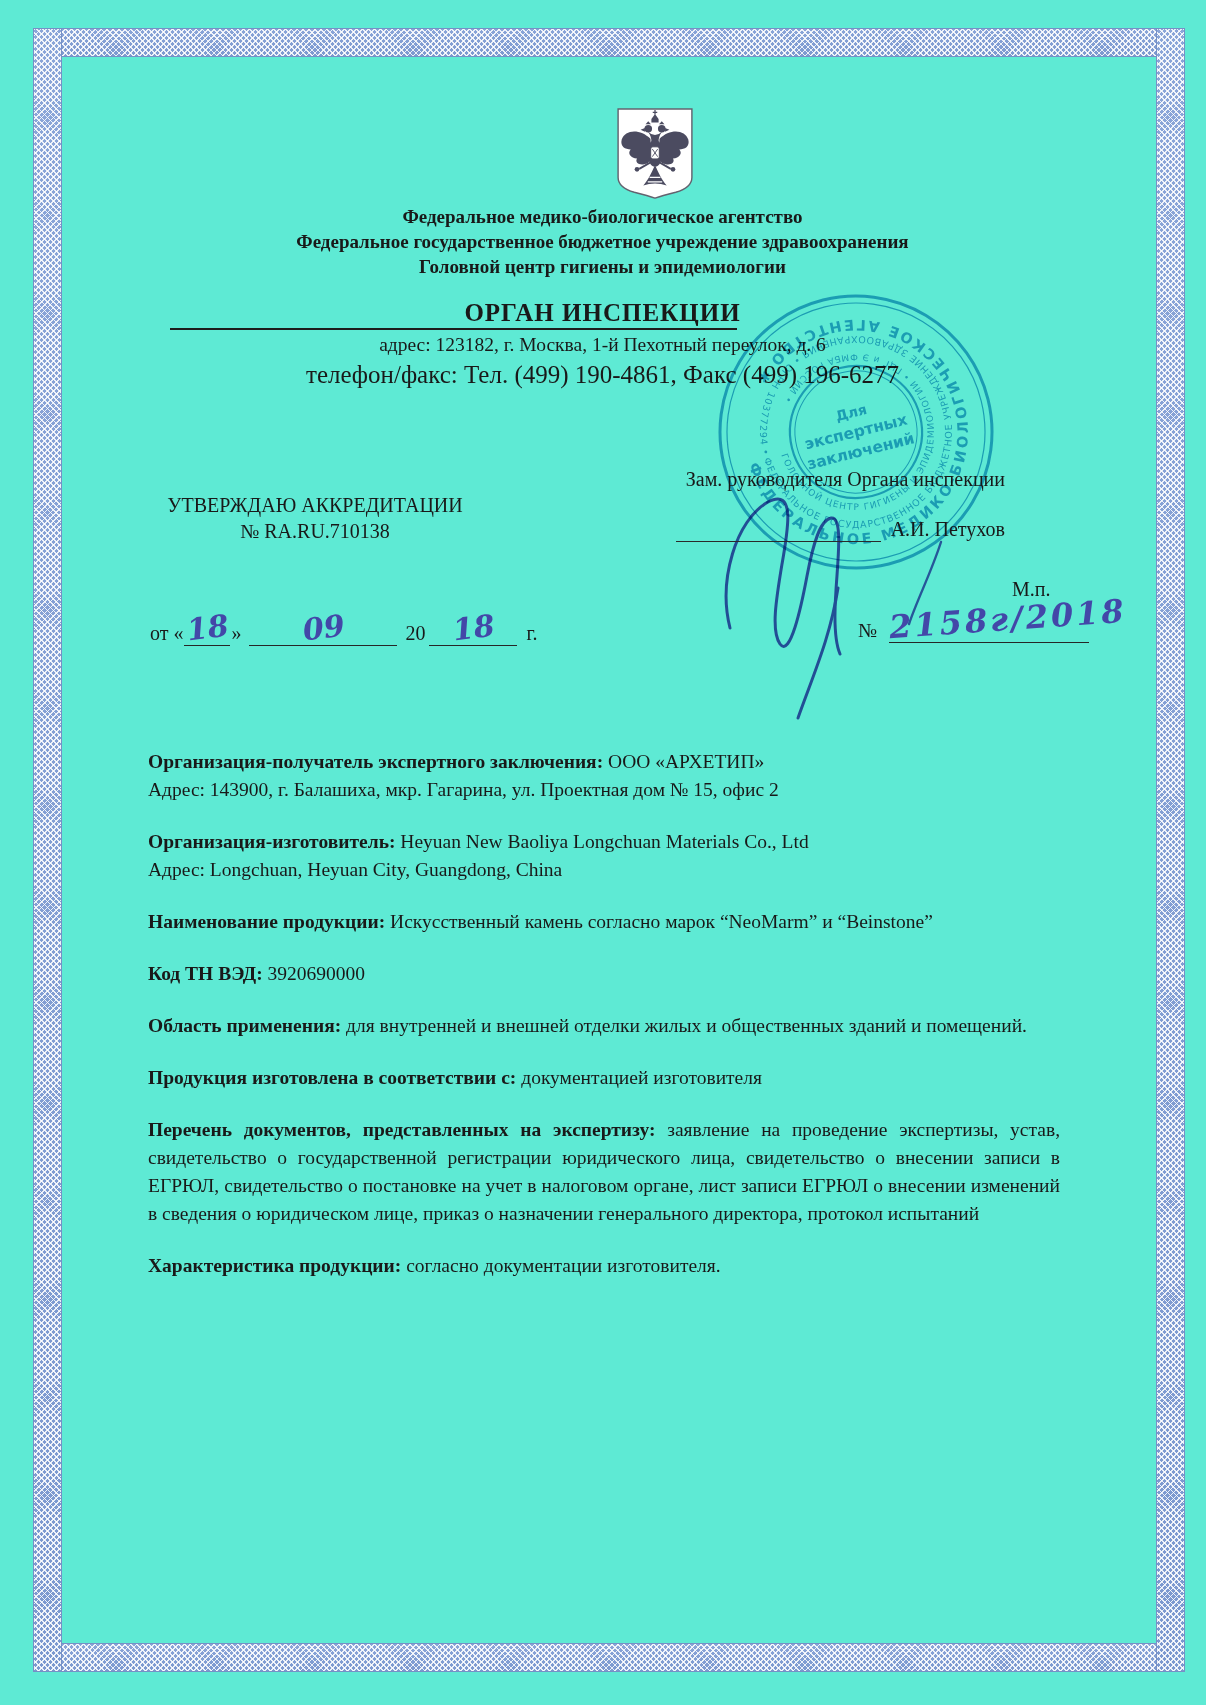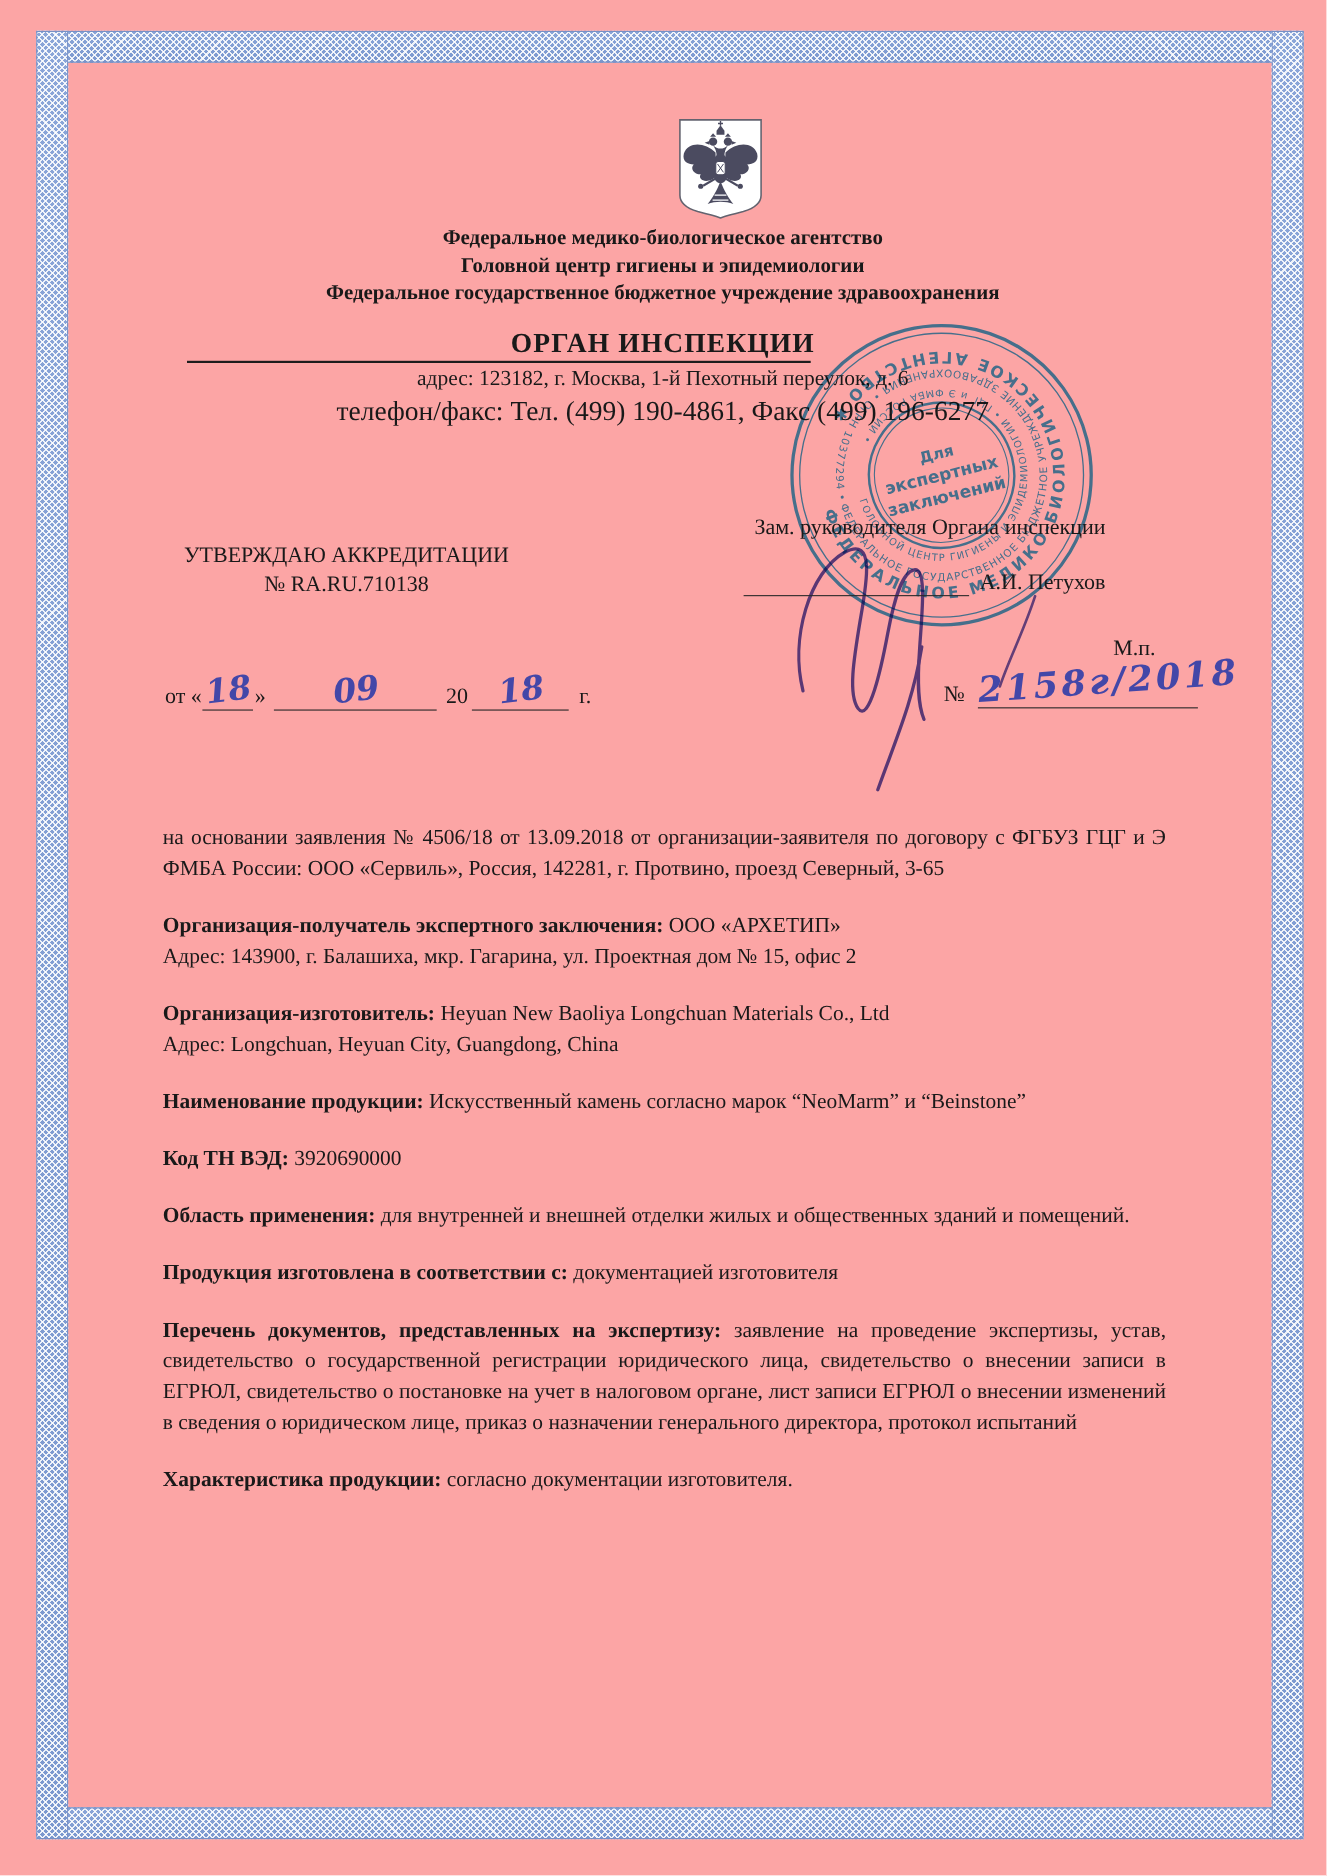--- a/index.html
+++ b/index.html
@@ -1,17 +1,17 @@
 <!DOCTYPE html>
 <html><head>
 <meta charset="utf-8">
 <title>document</title>
 <style>
   html,body{margin:0;padding:0;background:#ffffff;}
-  .page{position:relative;width:1206px;height:1705px;background:#fca5a5;overflow:hidden;
+  .page{position:relative;width:1206px;height:1705px;background:#5eead4;overflow:hidden;
         font-family:"Liberation Serif",serif;color:#191919;}
   
   .frame{position:absolute;
     background:
       repeating-linear-gradient(45deg, rgba(255,255,255,.85) 0 1.3px, rgba(255,255,255,0) 1.3px 4.2px),
       repeating-linear-gradient(-45deg, rgba(255,255,255,.85) 0 1.3px, rgba(255,255,255,0) 1.3px 4.2px),
       linear-gradient(#8aa5d8,#7b98cf);
     box-shadow:inset 0 0 0 1px #7790c5;}
   .f-top{left:33px;top:28px;width:1152px;height:29px;}
   .f-bottom{left:33px;top:1643px;width:1152px;height:29px;}
@@ -91,22 +91,22 @@
       <path d="M68 68.5 L56 61.5 L55 63.5 L67 70.5 Z"></path>
       <path d="M50 65 C46 75 42 82 37 88 C45 85 55 85 63 88 C58 82 54 75 50 65 Z"></path>
     </g>
     <path d="M42 84 H58 M44 79 H56" stroke="#ffffff" stroke-width="1.2"></path>
     <rect x="45.2" y="45" width="9.6" height="13.5" rx="2.4" fill="#ffffff" stroke="#4b4b60" stroke-width="1.1"></rect>
     <path d="M47 47.5 l6 8.5 M53 47.5 l-6 8.5" stroke="#4b4b60" stroke-width="1"></path>
   </svg>
 
   <div class="hdr">
     <div>Федеральное медико-биологическое агентство</div>
+    <div>Федеральное государственное бюджетное учреждение здравоохранения</div>
     <div>Головной центр гигиены и эпидемиологии</div>
-    <div>Федеральное государственное бюджетное учреждение здравоохранения</div>
   </div>
 
   <div class="organ">ОРГАН ИНСПЕКЦИИ</div>
   <div class="organ-rule"></div>
   <div class="addr">адрес: 123182, г. Москва, 1-й Пехотный переулок, д. 6</div>
   <div class="phone">телефон/факс: Тел. (499) 190-4861, Факс (499) 196-6277</div>
 
   <svg class="stamp" width="292" height="292" viewBox="-146 -146 292 292">
     <g fill="none" stroke="#2d9fd2">
       <circle r="136" stroke-width="3"></circle>
@@ -158,21 +158,20 @@
     </div>
   </div>
   <div class="mp">М.п.</div>
 
   <div class="dateline"><span>от «</span><span class="u slot-day"><span class="hand">18</span></span><span>»</span><span class="u slot-month"><span class="hand">09</span></span><span>20</span><span class="u slot-year"><span class="hand">18</span></span> <span>г.</span></div>
 
   <div class="numberline"><span>№</span><span class="u slot-num"><span class="hand hand-num">2158г/2018</span></span></div>
 
 
   <div class="bodycol">
-    <div class="para just">на основании заявления № 4506/18 от 13.09.2018 от организации-заявителя по договору с ФГБУЗ ГЦГ и Э ФМБА России:  ООО «Сервиль», Россия, 142281, г. Протвино, проезд Северный, 3-65</div>
 
     <div class="para">
       <div><span class="b">Организация-получатель экспертного заключения:</span> <span>ООО «АРХЕТИП»</span></div>
       <div>Адрес: 143900, г. Балашиха, мкр. Гагарина, ул. Проектная дом № 15, офис 2</div>
     </div>
 
     <div class="para">
       <div><span class="b">Организация-изготовитель:</span> <span>Heyuan New Baoliya Longchuan Materials Co., Ltd</span></div>
       <div>Адрес: Longchuan, Heyuan City, Guangdong, China</div>
     </div>

